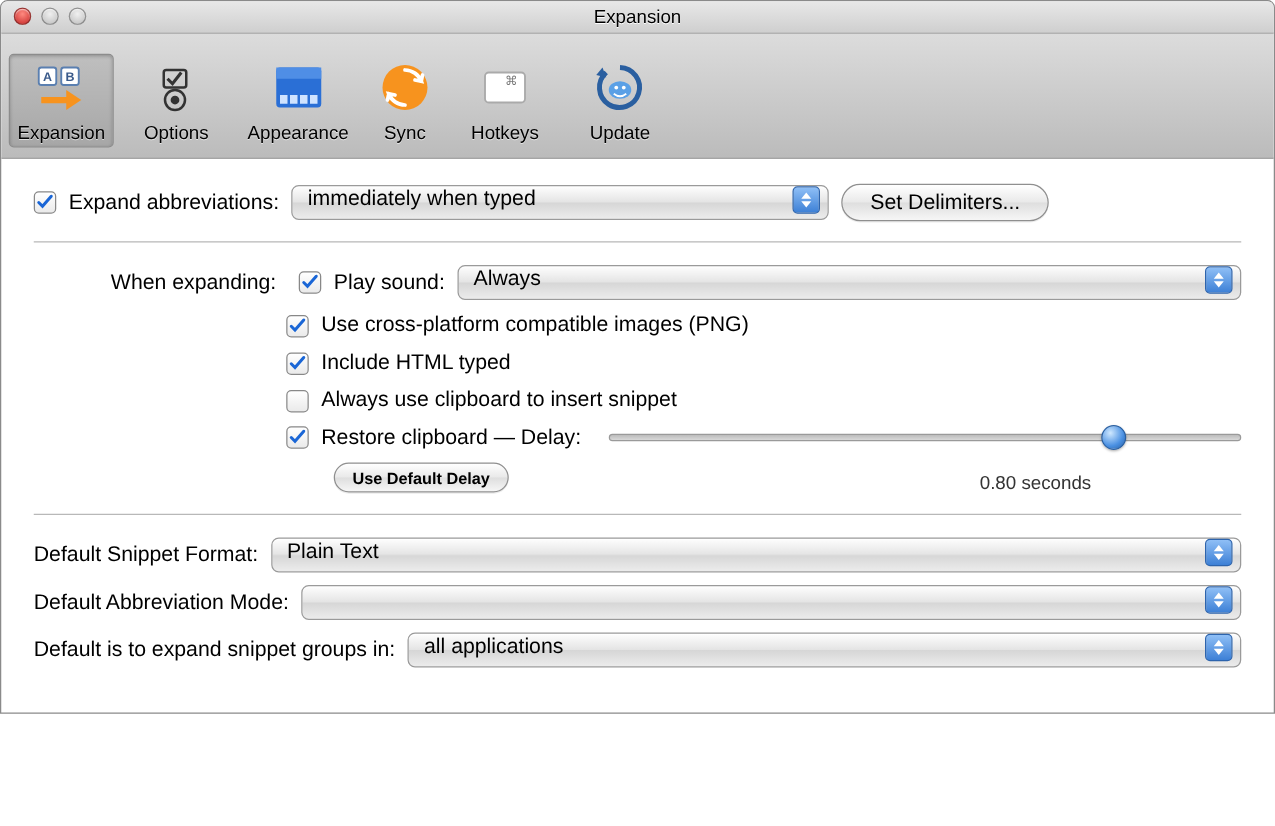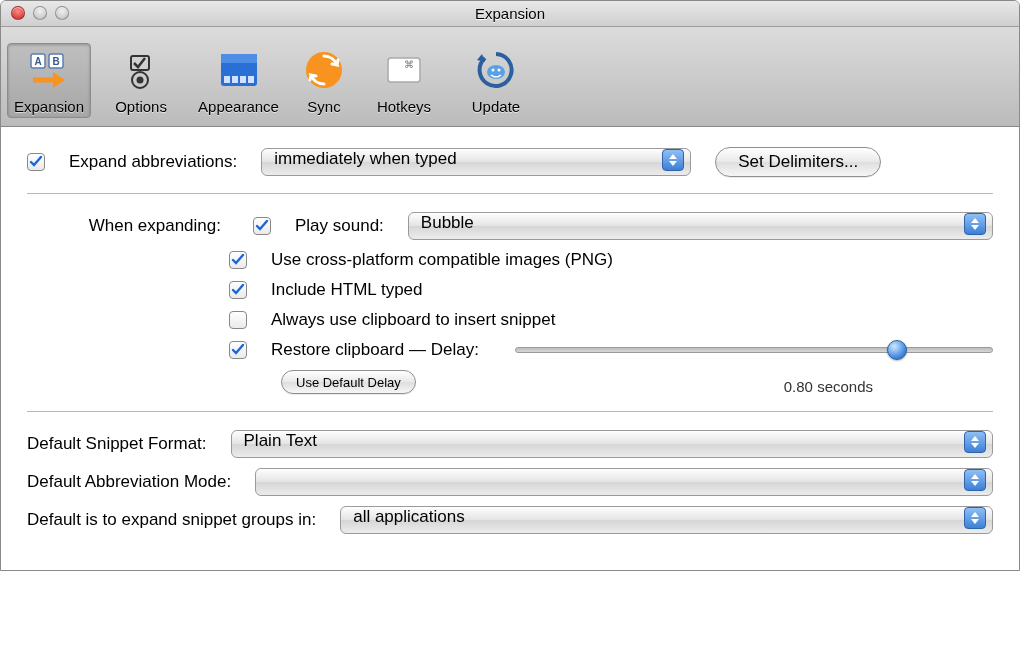--- a/index.html
+++ b/index.html
@@ -83,21 +83,21 @@
     font-size: 15px;
     color: #000;
     text-shadow: 0 1px 0 rgba(255,255,255,.6);
   }
   .content {
     padding: 20px 26px 26px 26px;
   }
   .row {
     display: flex;
     align-items: center;
-    gap: 24px;
+    gap: 10px;
     margin-bottom: 10px;
   }
   .divider {
     border: none;
     border-top: 1px solid #b8b8b8;
     margin: 16px 0 18px 0;
   }
   .checkbox {
     width: 18px; height: 18px;
     border: 1px solid #888;
@@ -153,23 +153,25 @@
     font-size: 17px;
     display: inline-flex;
     align-items: center;
     box-shadow: 0 1px 0 rgba(0,0,0,.08);
   }
   .pushbtn.small {
     height: 24px;
     padding: 0 14px;
     font-size: 13px;
     border-radius: 12px;
+    font-weight: bold;
   }
   .indent {
     margin-left: 202px;
+    align-items: flex-end;
   }
   .label-col {
     width: 202px;
     text-align: right;
     font-size: 17px;
     padding-right: 8px;
   }
   .slider-wrap {
     display: flex;
     align-items: center;
@@ -311,21 +313,21 @@
 
     <div class="row">
       <span class="label-col">When expanding:</span>
       <span class="checkbox">
         <svg viewBox="0 0 14 14">
             <path d="M2 7 l3 3 l7 -8" stroke="#1a66d6" stroke-width="2.4" fill="none" stroke-linecap="round"></path>
           </svg>
       </span>
       <span class="lbl-text">Play sound:</span>
       <div class="select" style="flex:1">
-        <span>Bubble</span>
+        <span>Always</span>
         <span class="arrows"></span>
       </div>
     </div>
 
     <div class="row indent">
       <span class="checkbox">
         <svg viewBox="0 0 14 14">
             <path d="M2 7 l3 3 l7 -8" stroke="#1a66d6" stroke-width="2.4" fill="none" stroke-linecap="round"></path>
           </svg>
       </span>

